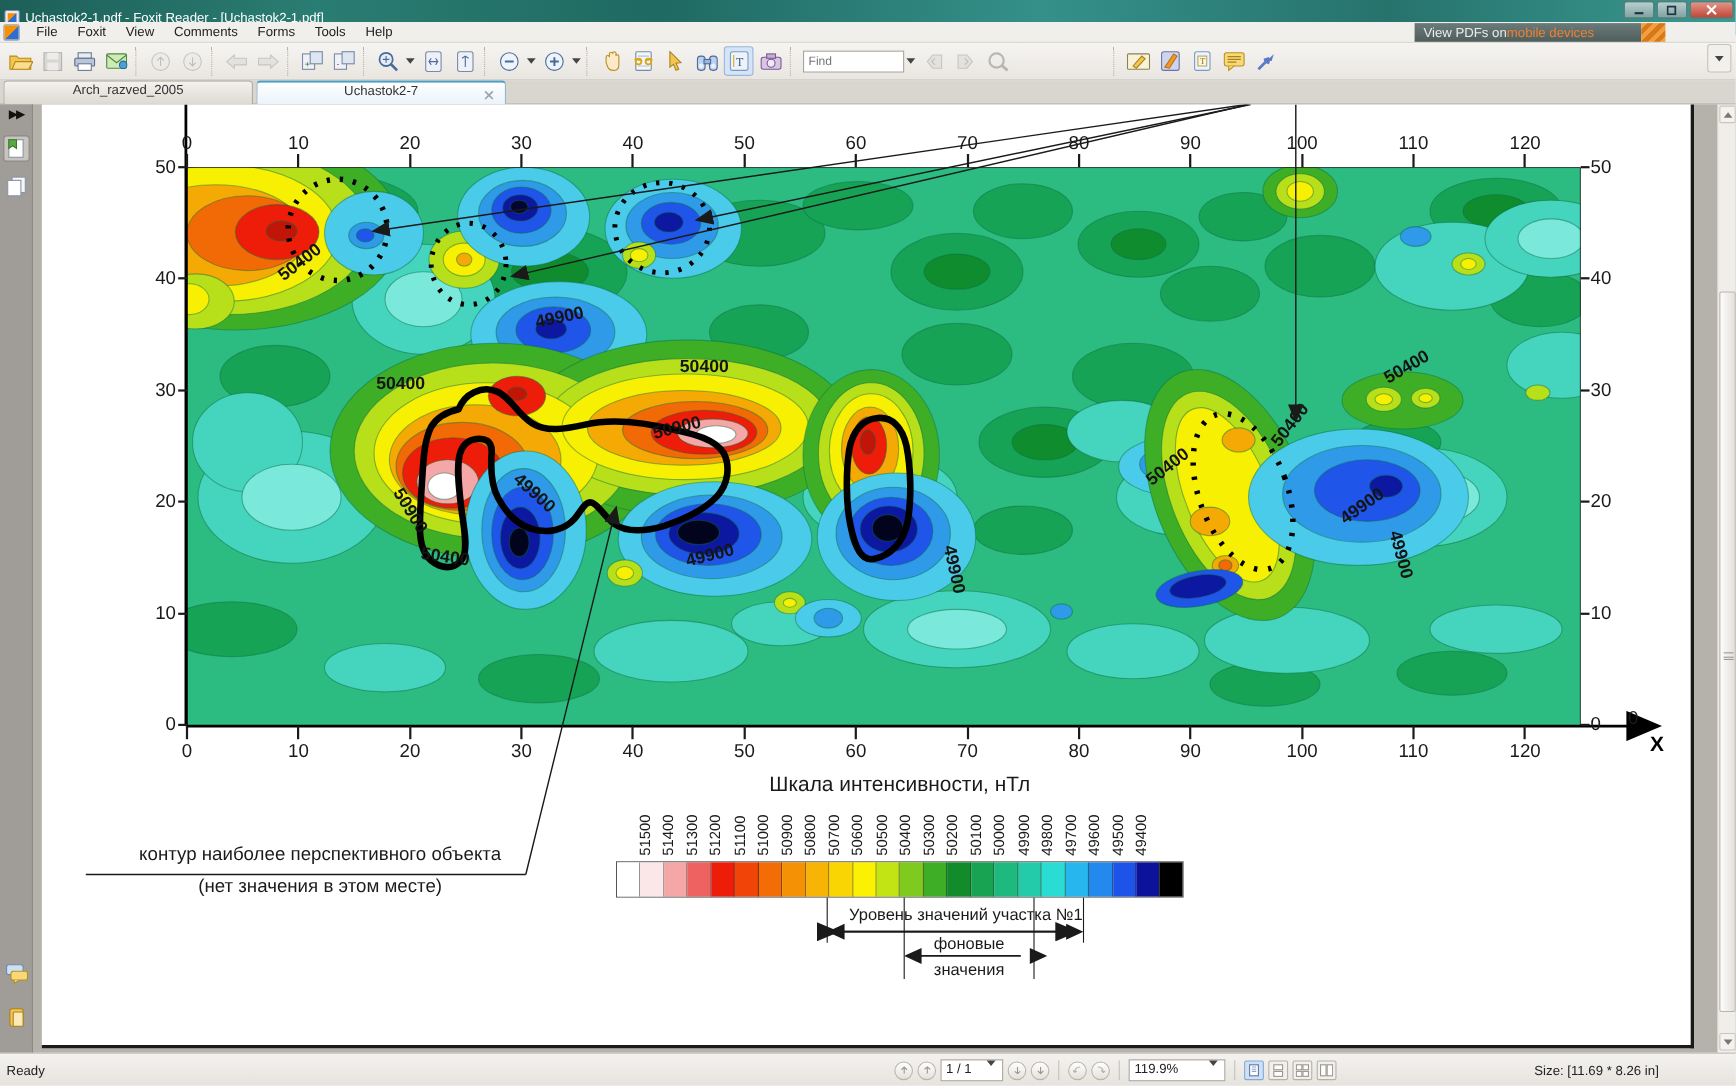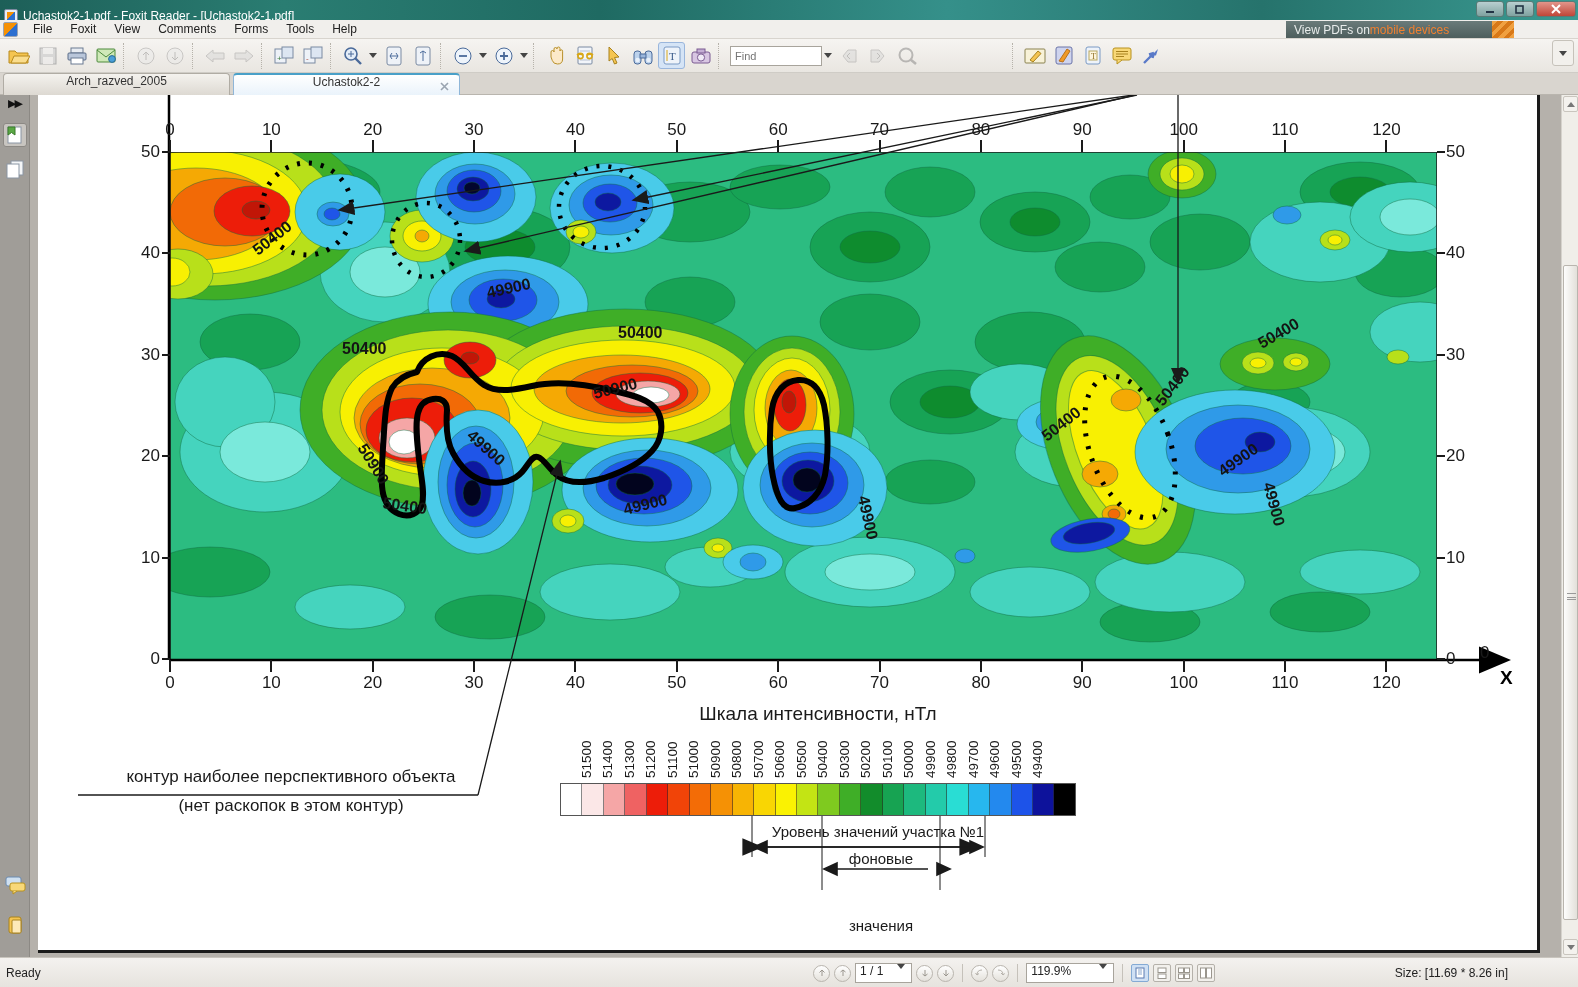--- a/index.html
+++ b/index.html
@@ -341,21 +341,21 @@
   </div>
   <div id="tb-overflow">
       <div class="caret"></div>
     </div>
 
   <div id="tabbar">
     <div class="tab">
         <span>Arch_razved_2005</span>
       </div>
     <div class="tab active">
-      <span>Uchastok2-2</span>
+      <span>Uchastok2-7</span>
       <span class="x"><svg width="9" height="9">
             <path d="M1,1 L8,8 M8,1 L1,8" stroke="#9aa4b0" stroke-width="1.6"></path>
           </svg></span>
     </div>
   </div>
 
   <div id="main">
     <div id="sidestrip">
       <div class="collapse">▶▶</div>
       <div class="side-ico sel" style="top:28px">
@@ -783,24 +783,24 @@
           <div class="cell" style="background: rgb(35, 203, 170);"></div>
           <div class="cell" style="background: rgb(41, 221, 212);"></div>
           <div class="cell" style="background: rgb(39, 183, 238);"></div>
           <div class="cell" style="background: rgb(35, 137, 238);"></div>
           <div class="cell" style="background: rgb(29, 83, 233);"></div>
           <div class="cell" style="background: rgb(13, 18, 155);"></div>
           <div class="cell" style="background: rgb(0, 0, 0);"></div>
         </div>
       <div class="bracket-text" style="left:732px; top:728px; width:216px;">Уровень значений участка №1</div>
       <div class="bracket-text" style="left:784px; top:755px; width:118px;">фоновые</div>
-      <div class="bracket-text" style="left:784px; top:778px; width:118px;margin-top:44px;">значения</div>
+      <div class="bracket-text" style="left:784px; top:778px; width:118px;">значения</div>
 
       <div id="anno1">контур наиболее перспективного объекта</div>
-      <div id="anno2">(нет раскопок в этом контур)</div>
+      <div id="anno2">(нет значения в этом месте)</div>
     </div>
 
     <div id="vscroll">
       <div class="sbtn" style="top:1px">
           <div class="tri-up"></div>
         </div>
       <div id="vthumb">
           <div class="grip"></div>
         </div>
       <div class="sbtn" style="top:844px">

